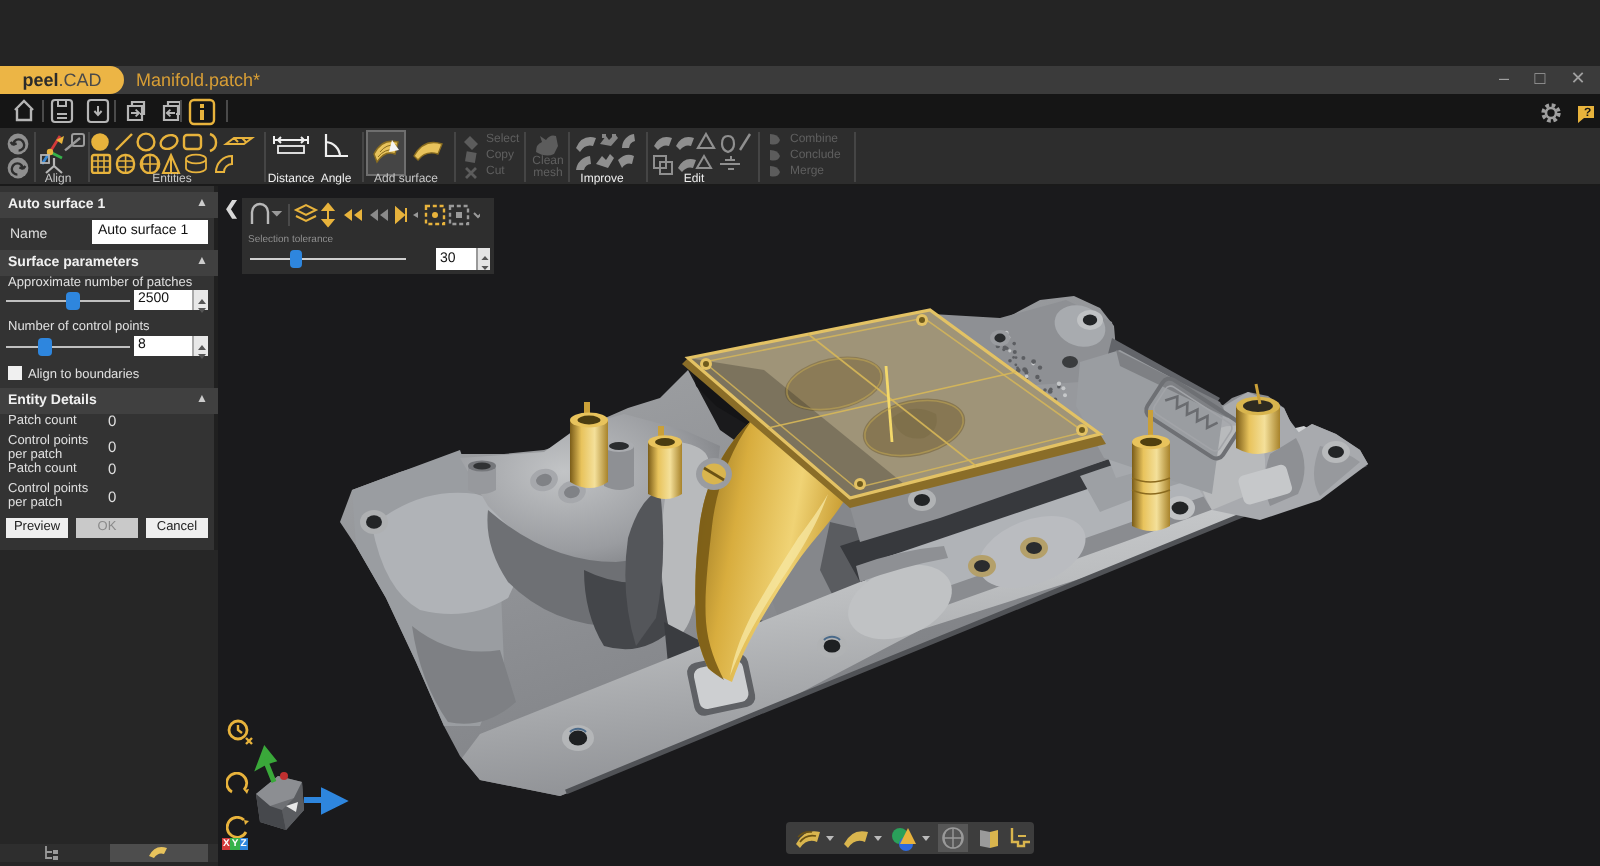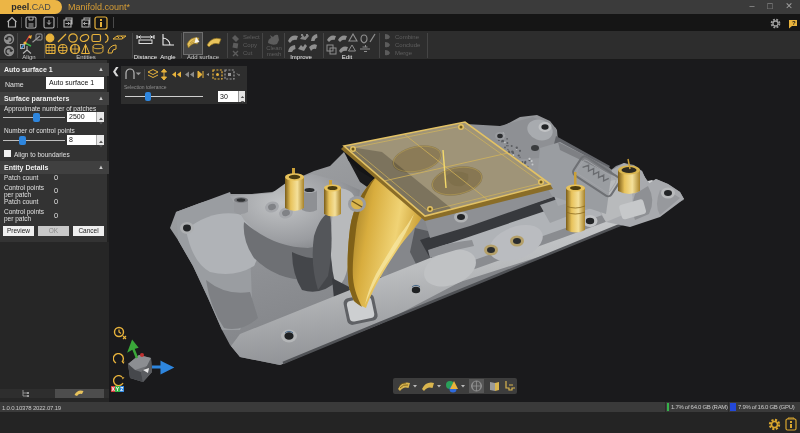--- a/index.html
+++ b/index.html
@@ -1,18 +1,18 @@
 <!DOCTYPE html>
 <html><head>
 <meta charset="utf-8">
 <style>
 * { margin:0; padding:0; box-sizing:border-box; }
 html,body { width:800px; height:433px; overflow:hidden; background:#242424; font-family:"Liberation Sans", sans-serif; }
 .abs { position:absolute; }
-#page { position:relative; width:800px; height:376px; }
+#page { position:relative; width:800px; height:376px;margin-top:33px; }
 
 #titlebar { position:absolute; left:0; top:0; width:800px; height:14px; background:#3b3b3b; }
 #logo { position:absolute; left:0; top:0; width:62px; height:14px; background:#ecb545; border-radius:0 7px 7px 0; color:#2b2b2b; font-size:9px; font-weight:bold; line-height:14px; text-align:center; }
 #logo span { font-weight:normal; color:#4a4a4a; }
 #doctitle { position:absolute; left:68px; top:0; height:14px; line-height:14px; color:#d89e35; font-size:9px; }
 .winbtn { position:absolute; top:0; height:14px; line-height:13px; color:#a0a0a0; font-size:9px; text-align:center; width:14px; }
 
 #menurow { position:absolute; left:0; top:14px; width:800px; height:17px; background:#151515; }
 #menurow svg { position:absolute; top:2px; }
 .msep { position:absolute; top:3px; width:1px; height:11px; background:#4a4a4a; }
@@ -35,21 +35,21 @@
 #statusbar { position:absolute; left:0; top:402px; width:800px; height:10px; background:#3a3a3a; color:#c8c8c8; font-size:6.5px; }
 #bottombar { position:absolute; left:0; top:412px; width:800px; height:21px; background:#242424; }
 .tiny { font-size:6px; }
 </style>
 </head>
 <body>
 <div id="page">
 
   <div id="titlebar">
     <div id="logo">peel<span>.CAD</span></div>
-    <div id="doctitle">Manifold.count*</div>
+    <div id="doctitle">Manifold.patch*</div>
     <div class="winbtn" style="left:745px;">–</div>
     <div class="winbtn" style="left:763px;">□</div>
     <div class="winbtn" style="left:782px;">✕</div>
   </div>
 
   <div id="menurow">
     <svg style="left:6px" width="12" height="13" viewBox="0 0 12 13">
         <path d="M1.5 6 L6 1.5 L10.5 6 M2.5 5.5 V11 H9.5 V5.5" fill="none" stroke="#b5b5b5" stroke-width="1.2"></path>
       </svg>
     <div class="msep" style="left:21px"></div>

